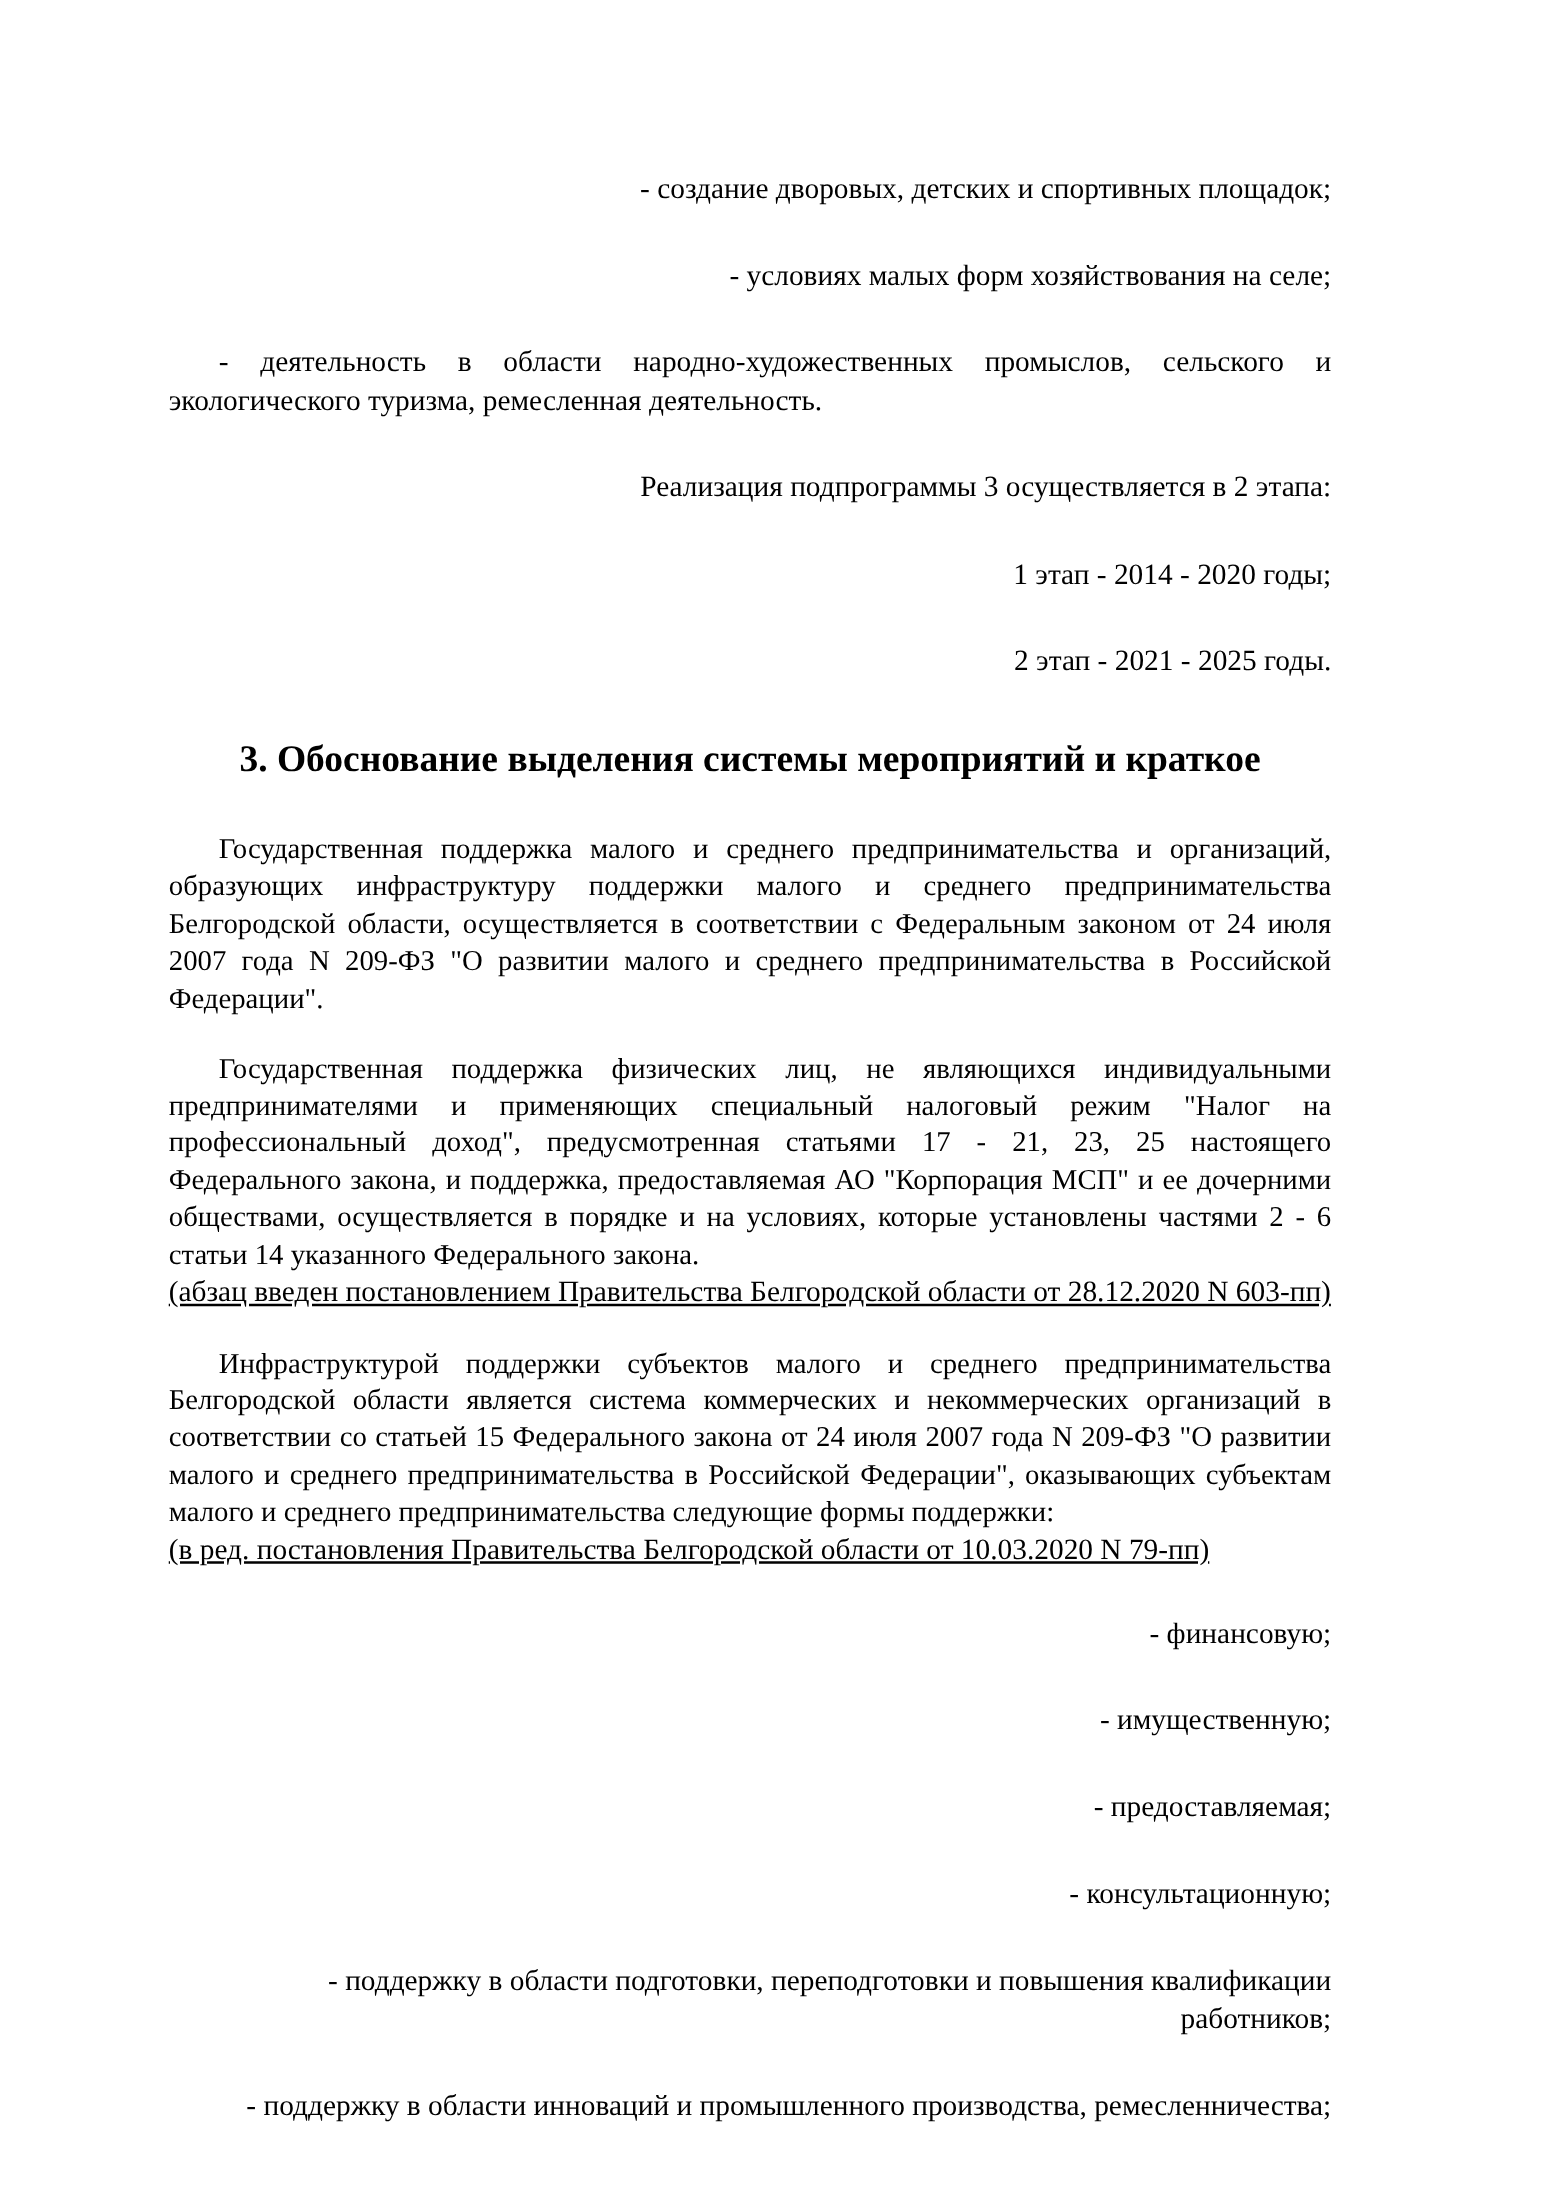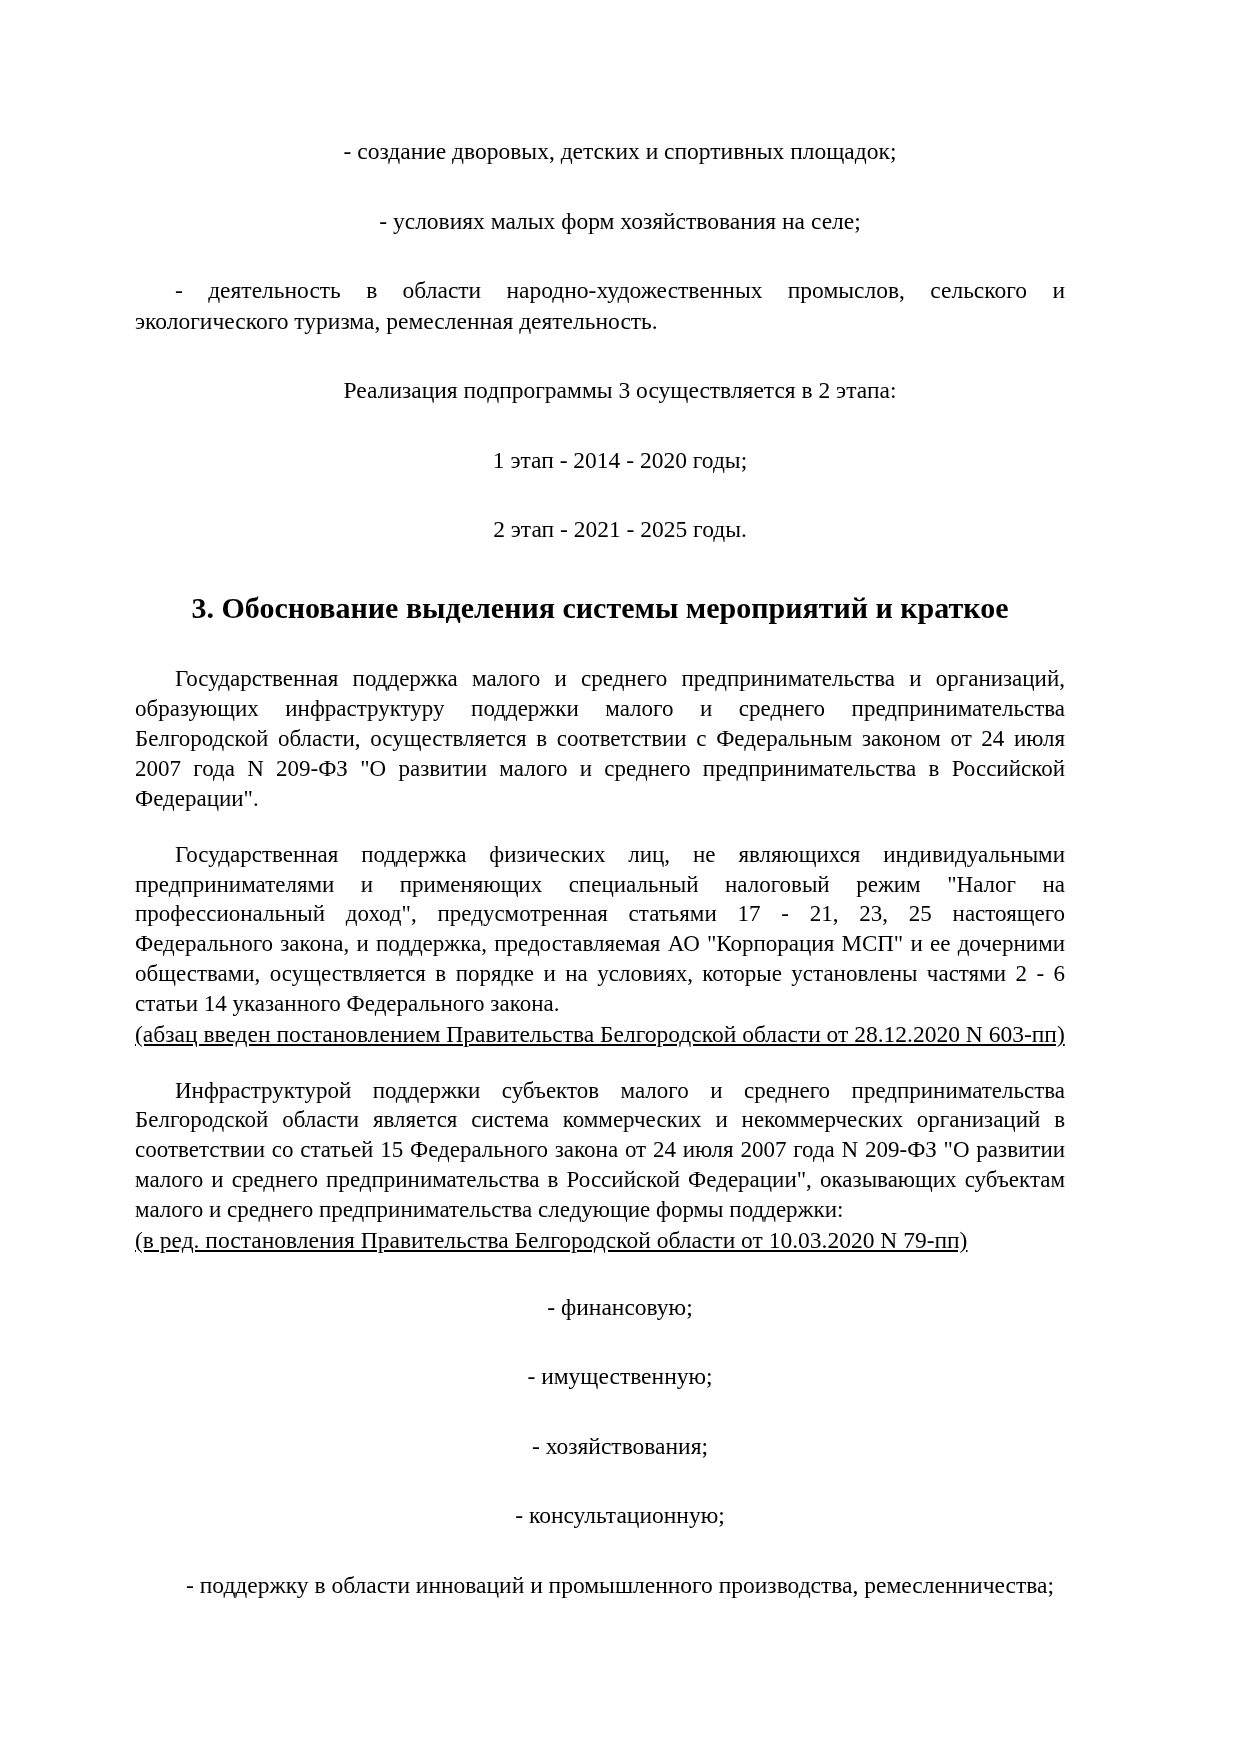--- a/index.html
+++ b/index.html
@@ -40,21 +40,21 @@
 
   
   .list-item {
     font-size: 23.5px;
     line-height: 1.30;
     text-align: justify;
     text-indent: 40px;
     margin: 0 0 39px 0;
   }
   .list-item.short {
-    text-align: center;
+    text-align: right;
   }
   .list-item:last-child { margin-bottom: 0; }
 
   
   .note {
     font-size: 23.5px;
     line-height: 1.30;
     text-align: left;
     text-indent: 0;
     margin: 0 0 26px 0;
@@ -109,21 +109,22 @@
     <p class="para indent tight">Инфраструктурой поддержки субъектов малого и среднего предпринимательства Белгородской области является система коммерческих и некоммерческих организаций в соответствии со статьей 15 Федерального закона от 24 июля 2007 года N 209-ФЗ "О развитии малого и среднего предпринимательства в Российской Федерации", оказывающих субъектам малого и среднего предпринимательства следующие формы поддержки:</p>
 
     <p class="note">(в ред. постановления Правительства Белгородской области от 10.03.2020 N 79-пп)</p>
 
     <div class="gap-sm"></div>
 
     <p class="list-item short">- финансовую;</p>
 
     <p class="list-item short">- имущественную;</p>
 
-    <p class="list-item short">- хозяйствования;</p>
+    <p class="list-item short">- предоставляемая;</p>
 
     <p class="list-item short">- консультационную;</p>
 
+    <p class="list-item short">- поддержку в области подготовки, переподготовки и повышения квалификации работников;</p>
 
     <p class="list-item short">- поддержку в области инноваций и промышленного производства, ремесленничества;</p>
 
   </div>
 </div>
 
 </body></html>

